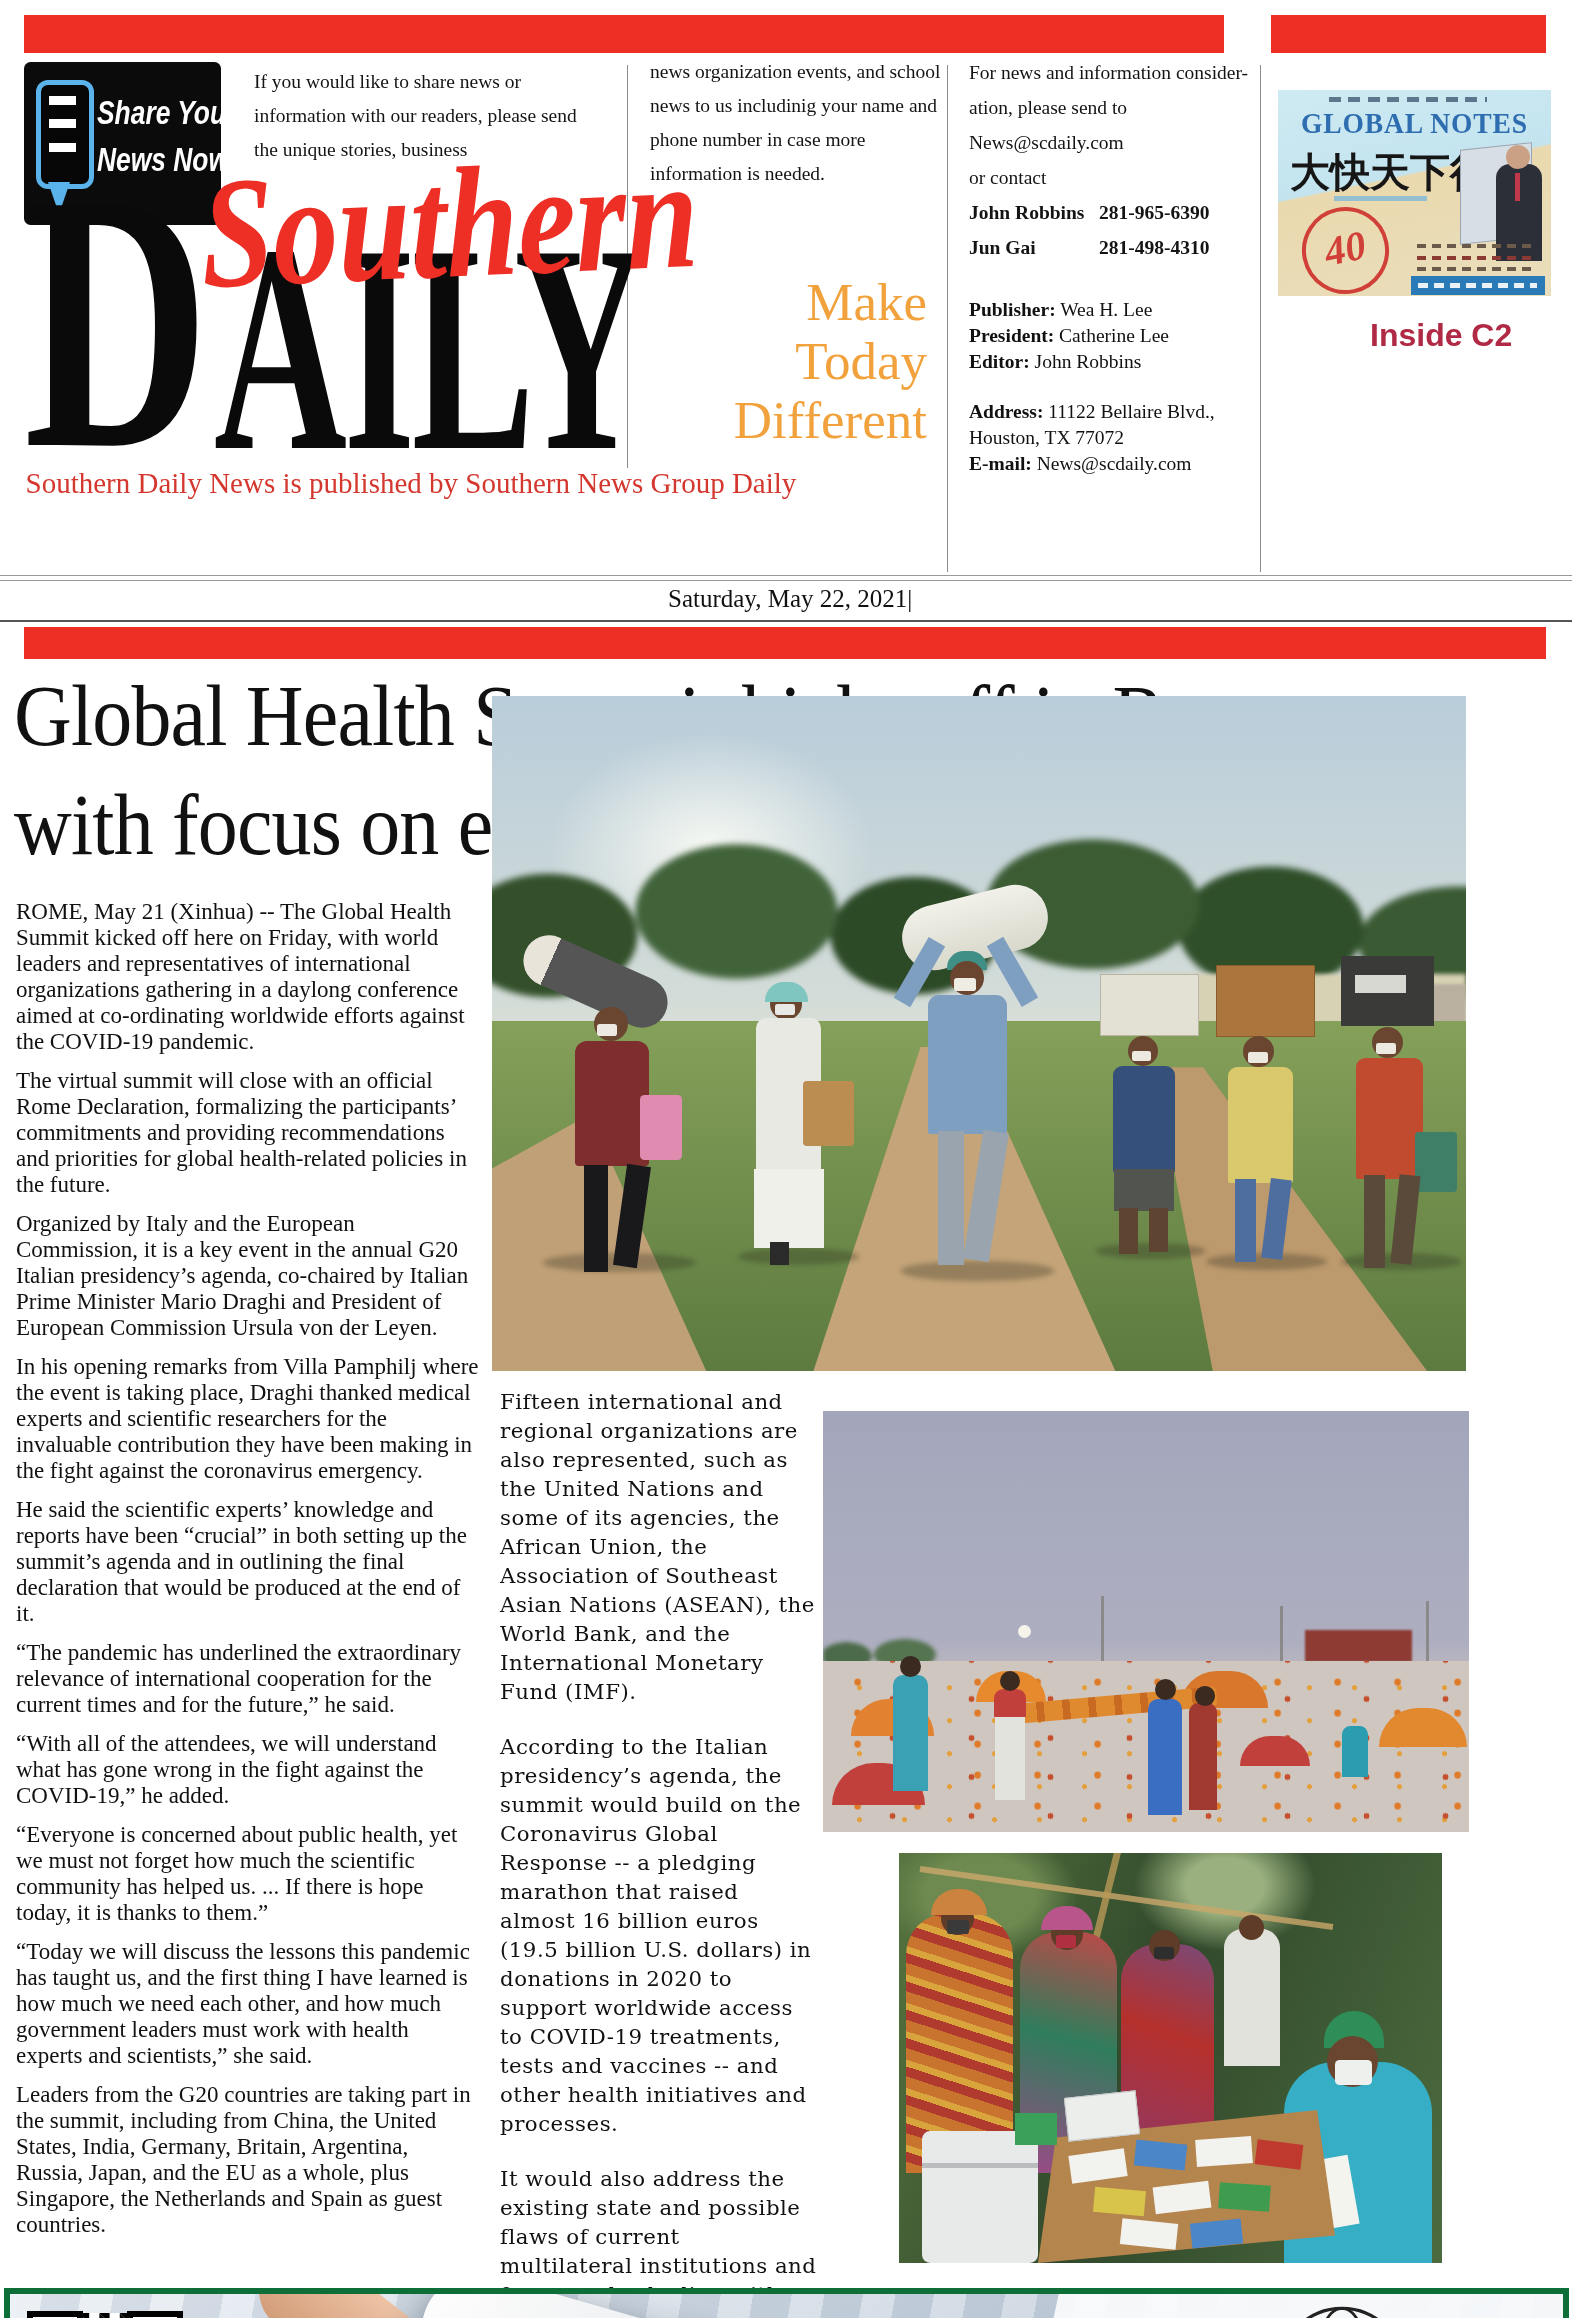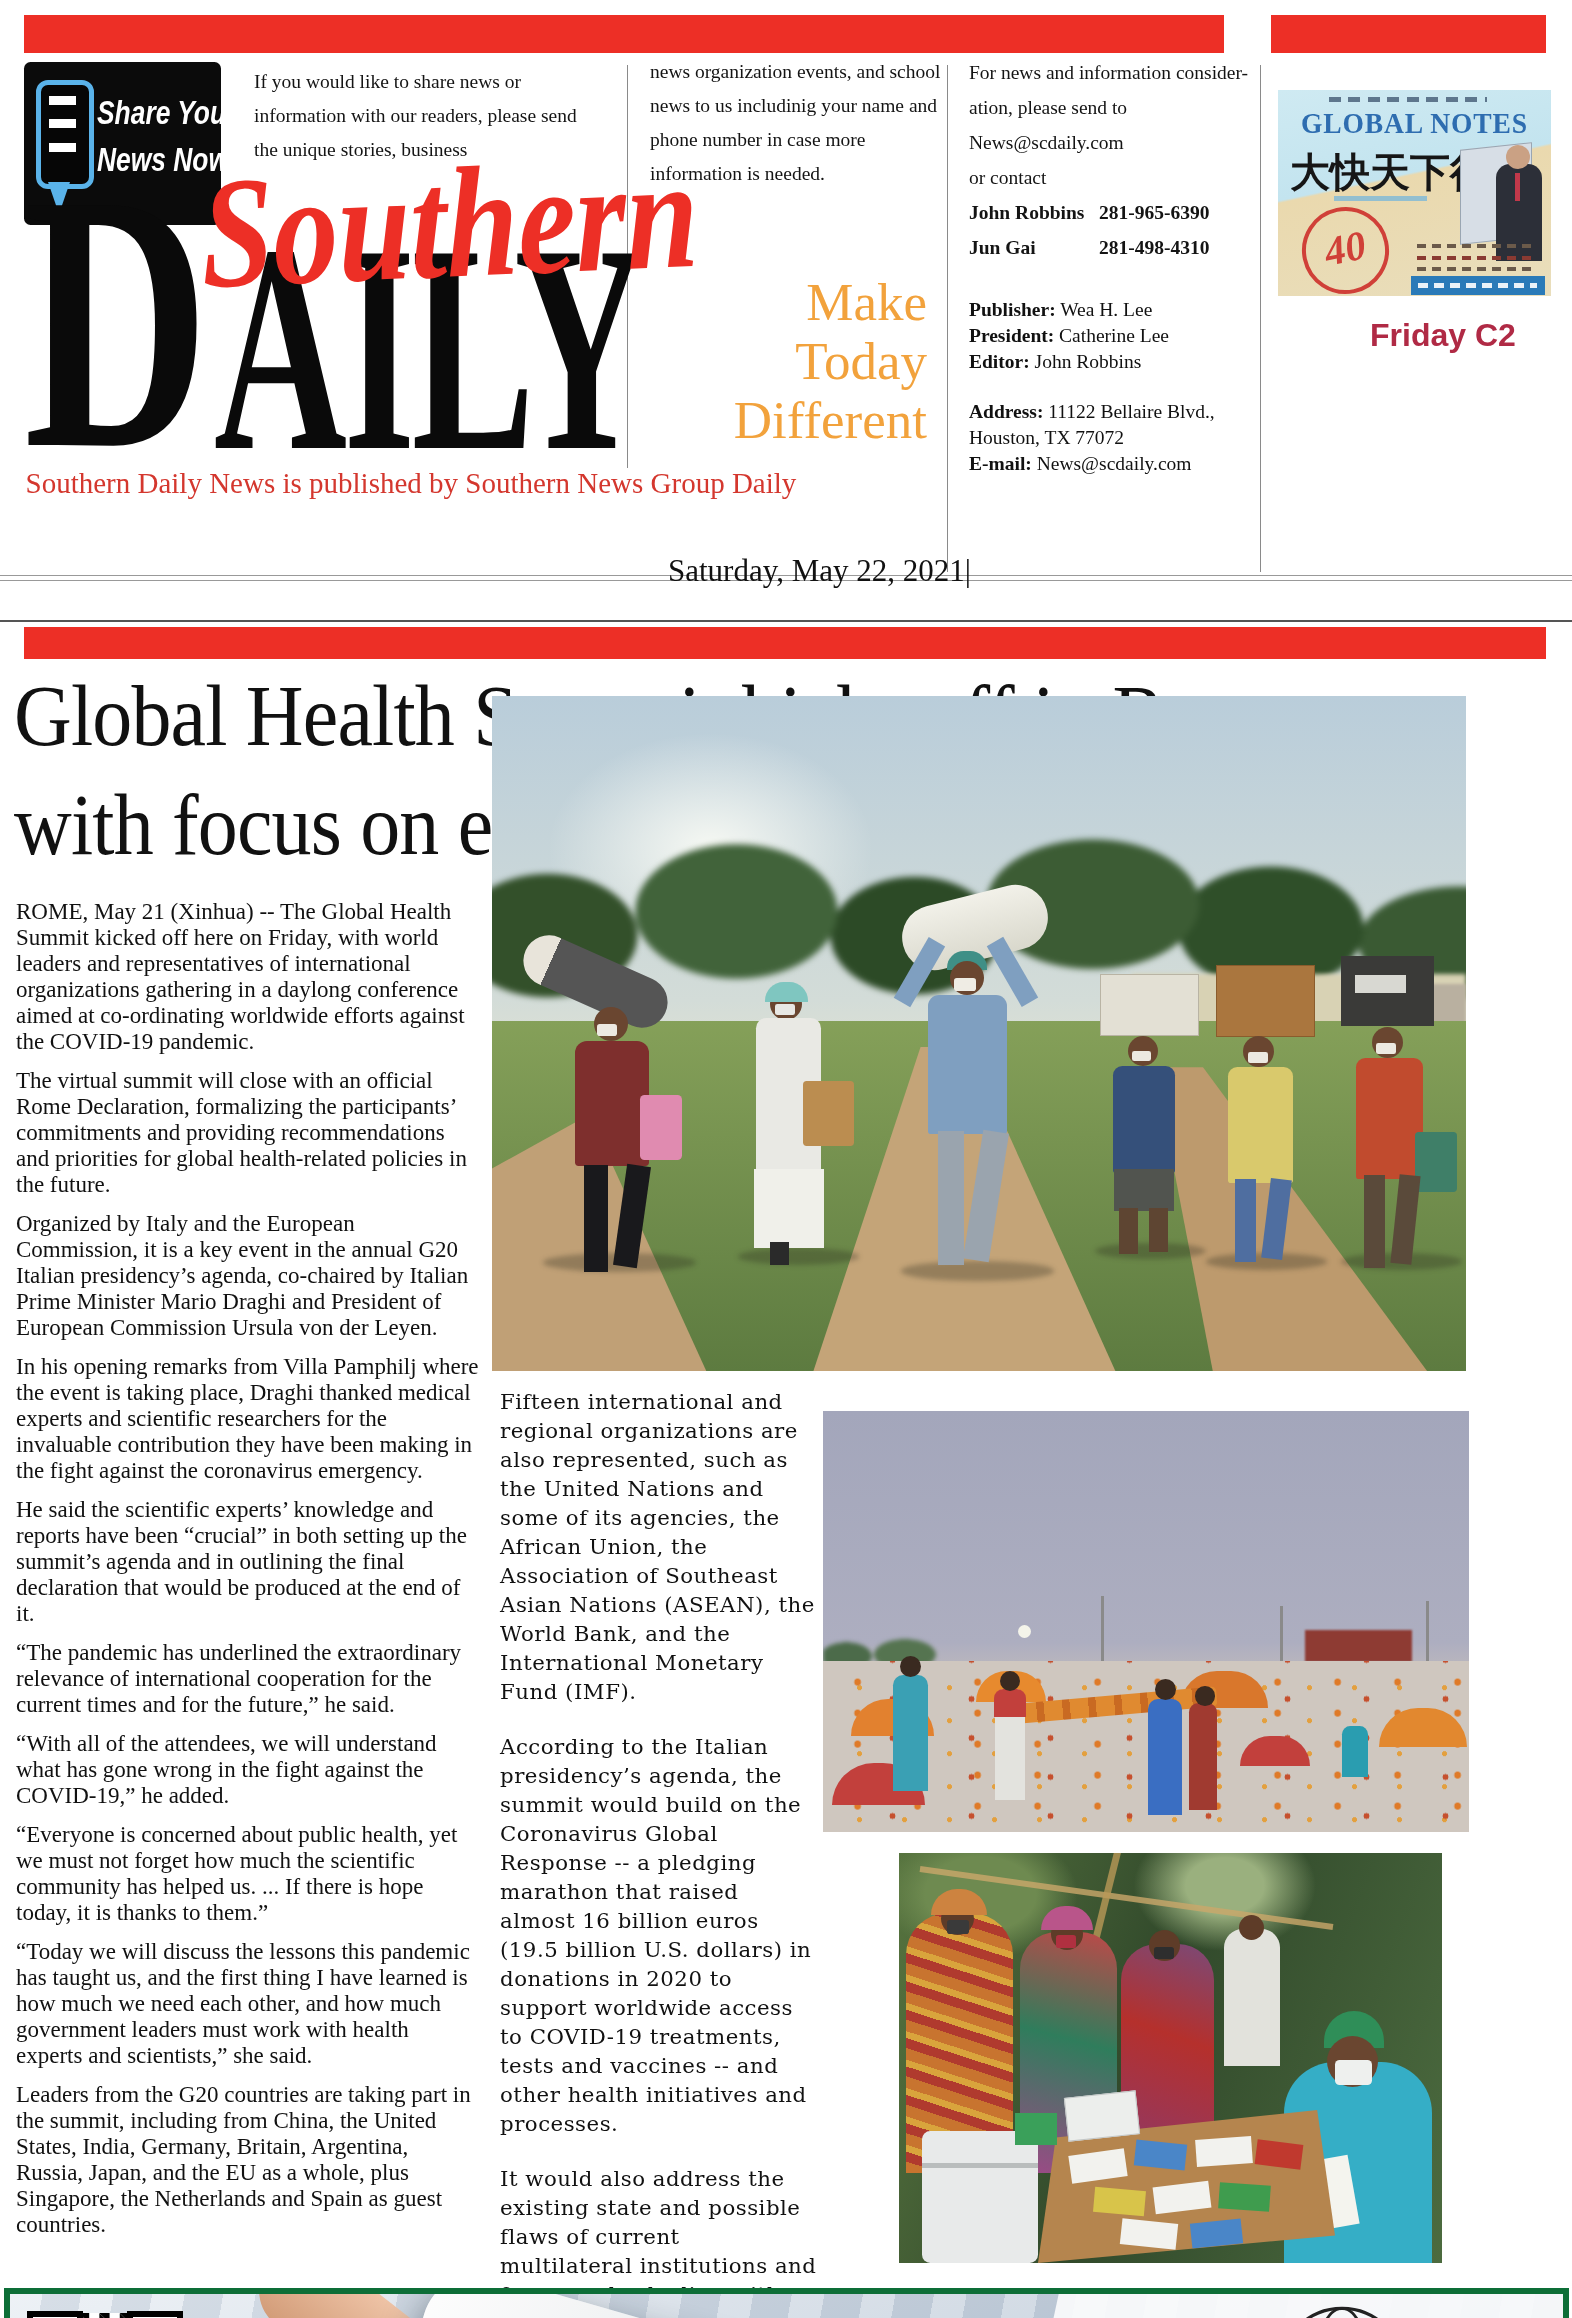--- a/index.html
+++ b/index.html
@@ -84,35 +84,35 @@
   <div class="abs" style="left:24px;top:117px;width:79px;height:79px;border:4.2px solid #d04038;border-radius:50%;transform:rotate(-12deg)">
     <div class="abs b" style="left:0;top:13px;width:100%;text-align:center;font-size:41px;font-style:italic;color:#d04038">40</div>
   </div>
   <div class="abs" style="left:139px;top:154px;width:116px;height:4.2px;background:repeating-linear-gradient(90deg,#6b5a4a 0 9.3px,transparent 9.3px 15px)"></div>
   <div class="abs" style="left:139px;top:166px;width:116px;height:4.2px;background:repeating-linear-gradient(90deg,#8a3a32 0 9.3px,transparent 9.3px 15px)"></div>
   <div class="abs" style="left:139px;top:177px;width:116px;height:4.2px;background:repeating-linear-gradient(90deg,#6b5a4a 0 9.3px,transparent 9.3px 15px)"></div>
   <div class="abs" style="left:133px;top:186px;width:134px;height:18.5px;background:#2a7ab8">
     <div class="abs" style="left:7.4px;top:6.5px;width:119px;height:5.6px;background:repeating-linear-gradient(90deg,#fff 0 10.2px,transparent 10.2px 16px);opacity:.9"></div>
   </div>
 </div>
-<div class="abs sans b" style="left:1370px;top:317px;font-size:32px;color:#b02a45">Friday C2</div>
+<div class="abs sans b" style="left:1370px;top:317px;font-size:32px;color:#b02a45">Inside C2</div>
 
 <div class="abs mD" style="left:24px;top:139px;color:#0a0a0a">D</div>
 <div class="abs mA" style="left:214px;top:199px;color:#0a0a0a">AILY</div>
 <div class="abs mS" style="left:199px;top:155px">Southern</div>
 <div class="abs slog" style="left:723px;top:273px;width:204px">
   <div>Make</div>
   <div>Today</div>
   <div>Different</div>
 </div>
 <div class="abs tagl" style="left:25.5px;top:467px">Southern Daily News is published by Southern News Group Daily</div>
 
 <div class="abs" style="left:0;top:575px;width:1572px;height:1.4px;background:#999"></div>
 <div class="abs" style="left:0;top:580px;width:1572px;height:1.4px;background:#999"></div>
-<div class="abs" style="left:668px;top:553px;font-size:31px">Saturday, May 22, 2021|</div>
+<div class="abs" style="left:668px;top:585px;font-size:25px">Saturday, May 22, 2021|</div>
 <div class="abs" style="left:0;top:620px;width:1572px;height:2.3px;background:#555"></div>
 <div class="abs red" style="left:24px;top:627px;width:1522px;height:32px"></div>
 
 <div class="abs hl" style="left:14px;top:492px;margin-top:181px">Global Health Summit kicks off in Rome</div>
 <div class="abs hl" style="left:14px;top:601px;margin-top:181px">with focus on ensuring COVID-19 vaccines</div>
 
 <div class="abs" style="left:16px;top:899px;width:464px">
   <p class="lp">ROME, May 21 (Xinhua) -- The Global Health Summit kicked off here on Friday, with world leaders and representatives of international organizations gathering in a daylong conference aimed at co-ordinating worldwide efforts against the COVID-19 pandemic.</p>
   <p class="lp">The virtual summit will close with an official Rome Declaration, formalizing the participants’ commitments and providing recommendations and priorities for global health-related policies in the future.</p>
   <p class="lp">Organized by Italy and the European Commission, it is a key event in the annual G20 Italian presidency’s agenda, co-chaired by Italian Prime Minister Mario Draghi and President of European Commission Ursula von der Leyen.</p>

